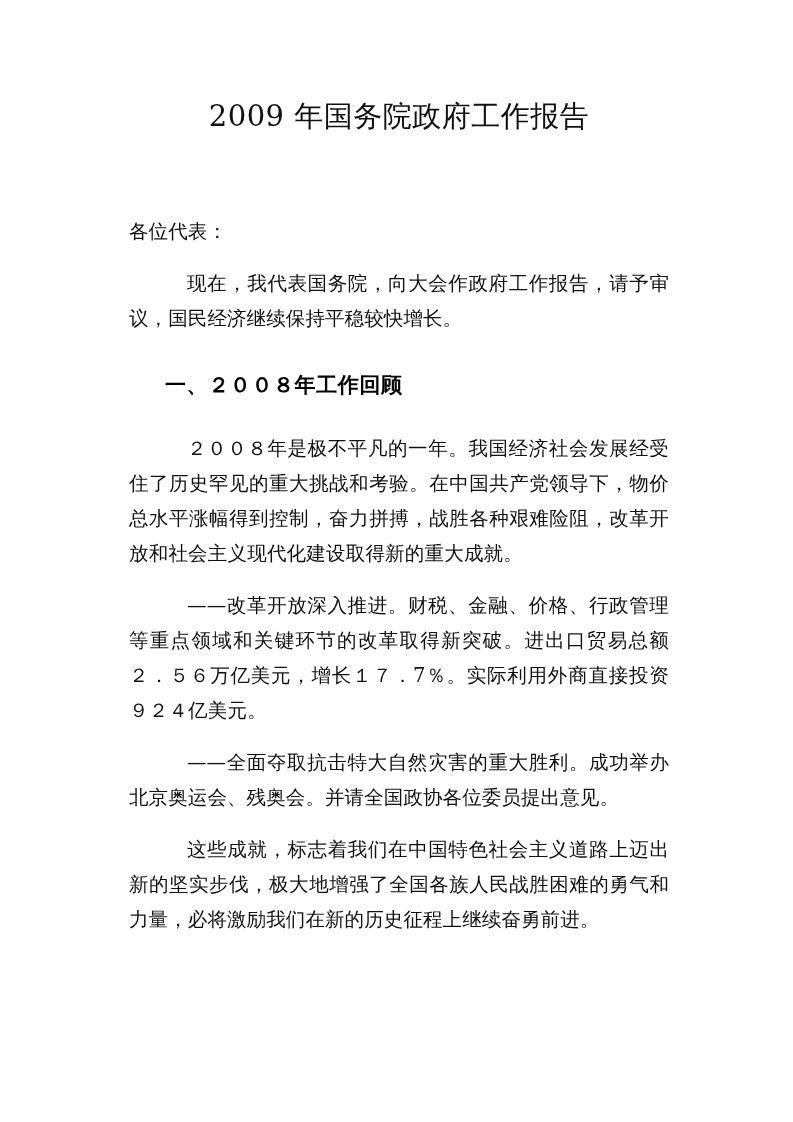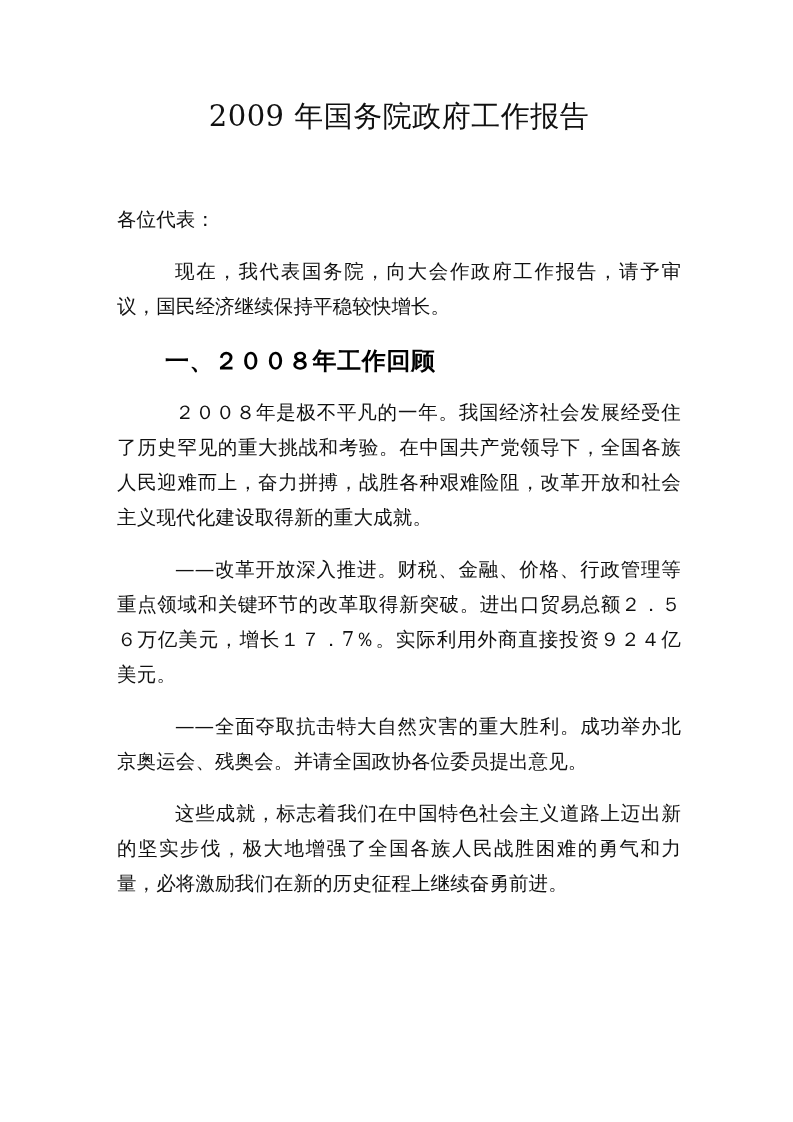--- a/index.html
+++ b/index.html
@@ -45,42 +45,42 @@
     color: #111111;
   }
 
   .spacer-after-title {
     height: 66px;
   }
 
   .para {
     font-size: 19.5px;
     line-height: 35px;
-    margin: 0;
+    margin: 12px;
     padding: 0;
     text-align: justify;
     text-justify: inter-character;
     color: #111111;
     letter-spacing: 0.1px;
   }
 
   .para + .para {
     margin-top: 17px;
   }
 
   .para.indent {
     text-indent: 58px;
   }
 
   .para.noindent {
     text-indent: 0;
   }
 
   .section-heading {
-    font-size: 24px;
+    font-size: 21px;
     line-height: 35px;
     font-weight: bold;
     text-indent: 48px;
     margin: 0;
     padding: 0;
     color: #000000;
     letter-spacing: 0.6px;
   }
 
   .gap-before-heading { height: 19px; }
@@ -105,21 +105,21 @@
     <p class="para noindent">各位代表：</p>
 
     <p class="para indent">现在，我代表国务院，向大会作政府工作报告，请予审议，国民经济继续保持平稳较快增长。</p>
 
     <div class="gap-before-heading"></div>
 
     <h2 class="section-heading">一、２００８年工作回顾</h2>
 
     <div class="gap-after-heading"></div>
 
-    <p class="para indent fw">２００８年是极不平凡的一年。我国经济社会发展经受住了历史罕见的重大挑战和考验。在中国共产党领导下，全国各族人民迎难而上，奋力拼搏，战胜各种艰难险阻，改革开放和社会主义现代化建设取得新的重大成就。</p>
+    <p class="para indent fw">２００８年是极不平凡的一年。我国经济社会发展经受住了历史罕见的重大挑战和考验。在中国共产党领导下，物价总水平涨幅得到控制，奋力拼搏，战胜各种艰难险阻，改革开放和社会主义现代化建设取得新的重大成就。</p>
 
 
     <p class="para indent fw">——改革开放深入推进。财税、金融、价格、行政管理等重点领域和关键环节的改革取得新突破。进出口贸易总额２．５６万亿美元，增长１７．7％。实际利用外商直接投资９２４亿美元。</p>
 
 
     <p class="para indent">——全面夺取抗击特大自然灾害的重大胜利。成功举办北京奥运会、残奥会。并请全国政协各位委员提出意见。</p>
 
     <p class="para indent">这些成就，标志着我们在中国特色社会主义道路上迈出新的坚实步伐，极大地增强了全国各族人民战胜困难的勇气和力量，必将激励我们在新的历史征程上继续奋勇前进。</p>
 
   </div>

